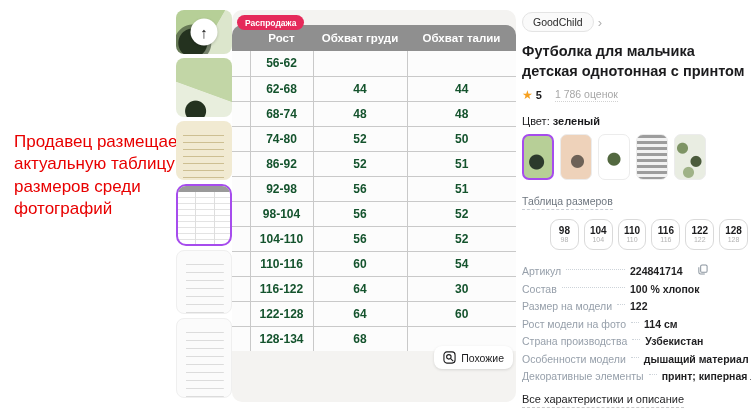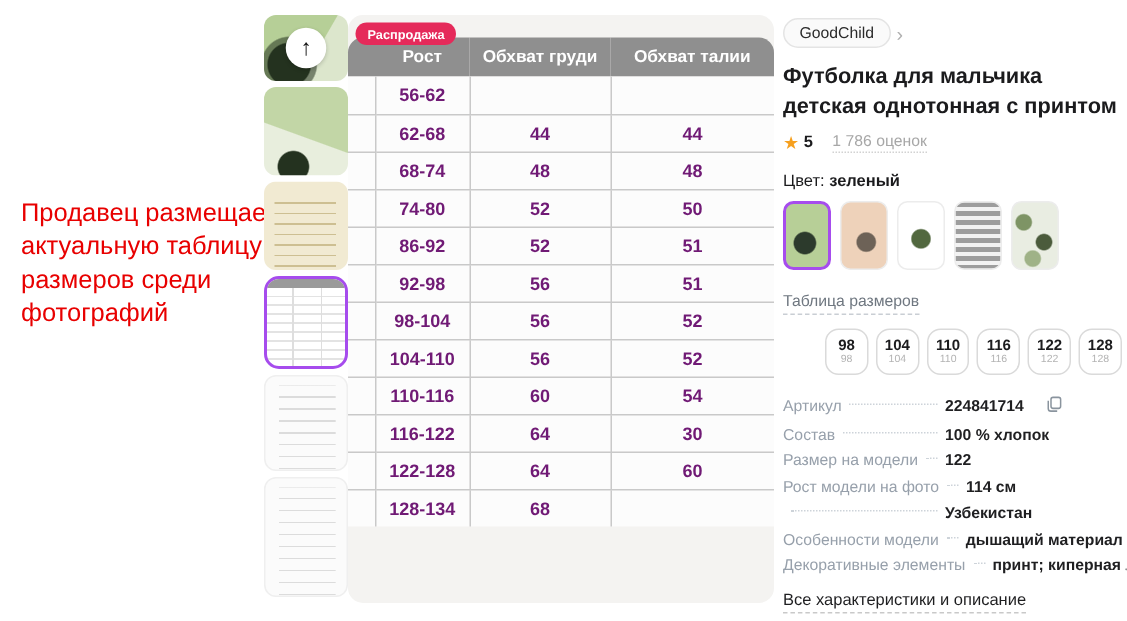--- a/index.html
+++ b/index.html
@@ -27,21 +27,21 @@
       #fbfbfb; background-size: 70% 100%; background-position: 9px 6px; background-repeat:no-repeat, repeat; background-color:#fbfbfb; border:1px solid #efefef; }
   .up-btn { position:absolute; left:50%; top:50%; transform:translate(-50%,-50%); width:27px; height:27px; background:#ffffff; border-radius:50%; display:flex; align-items:center; justify-content:center; font-size:15px; color:#111; box-shadow:0 1px 3px rgba(0,0,0,.2); cursor:pointer; }
 
   
   .main-image { position:absolute; left:232px; top:10px; width:284px; height:392px; background:#f4f3f1; border-radius:10px; }
   .sale-badge { position:absolute; left:5px; top:5px; background:#e52a5a; color:#fff; font-size:8.5px; font-weight:bold; padding:2.5px 8px; border-radius:9px; z-index:3; }
   .size-table { position:absolute; left:0; top:15px; width:284px; border-collapse:collapse; table-layout:fixed; }
   .size-table thead th { background:#8f8f8f; color:#ffffff; font-size:11.5px; font-weight:bold; height:26px; }
   .size-table thead th:first-child { border-top-left-radius:10px; }
   .size-table thead th:last-child { border-top-right-radius:10px; }
-  .size-table td { background:#fcfcfc; border:1px solid #c9c9c9; border-top:none; height:25px; text-align:center; font-size:12px; font-weight:bold; color:#701a75; }
+  .size-table td { background:#fcfcfc; border:1px solid #c9c9c9; border-top:none; height:25px; text-align:center; font-size:12px; font-weight:bold; color:#14532d; }
   .size-table td:first-child { border-left:none; }
   .size-table td:last-child { border-right:none; }
   .size-table tr:last-child td { border-bottom:none; }
   .col-crop { width:18px; } .col-rost { width:63px; } .col-grud { width:94px; } .col-tal { width:109px; }
   .similar-btn { position:absolute; right:3px; bottom:33px; display:flex; align-items:center; gap:5px; background:#ffffff; border:none; border-radius:8px; padding:5px 9px; font-size:10.5px; font-family:inherit; color:#1c1c1e; box-shadow:0 1px 3px rgba(0,0,0,.12); cursor:pointer; z-index:4; }
 
   
   .panel { position:absolute; left:522px; top:12px; width:226px; }
   .brand-row { display:flex; align-items:center; gap:4px; }
   .brand-pill { display:inline-block; border:1px solid #e4e4e4; background:#fafafa; border-radius:13px; padding:3px 10px; font-size:10.5px; color:#2a2a2a; cursor:pointer; }
@@ -177,20 +177,30 @@
           <td>60</td>
         </tr>
         <tr>
           <td></td>
           <td>128-134</td>
           <td>68</td>
           <td></td>
         </tr>
       </tbody>
   </table>
+  <button class="similar-btn">
+    <span style="display:flex">
+      <svg width="13" height="13" viewBox="0 0 14 14" fill="none" stroke="#1c1c1e" stroke-width="1.2">
+        <rect x="1" y="1" width="12" height="12" rx="3.2"></rect>
+          <circle cx="6.3" cy="6.3" r="2.4"></circle>
+          <path d="M8.2 8.2 L11 11"></path>
+      </svg>
+    </span>
+    <span>Похожие</span>
+  </button>
 </div>
 
 <div class="panel">
   <div class="brand-row">
     <span class="brand-pill">GoodChild</span>
     <span class="brand-chevron">›</span>
   </div>
   <div class="title">Футболка для мальчика детская однотонная с принтом</div>
   <div class="rating-row">
     <span class="star">★</span>
@@ -262,20 +272,21 @@
         </span>
       </div>
       <div class="attr-row">
         <span class="attr-label">Рост модели на фото</span>
         <span class="leader"></span>
         <span class="attr-value">
           <span>114 см</span>
         </span>
       </div>
       <div class="attr-row">
+        <span class="attr-label">Страна производства</span>
         <span class="leader"></span>
         <span class="attr-value">
           <span>Узбекистан</span>
         </span>
       </div>
       <div class="attr-row">
         <span class="attr-label">Особенности модели</span>
         <span class="leader"></span>
         <span class="attr-value">
           <span>дышащий материал</span>

